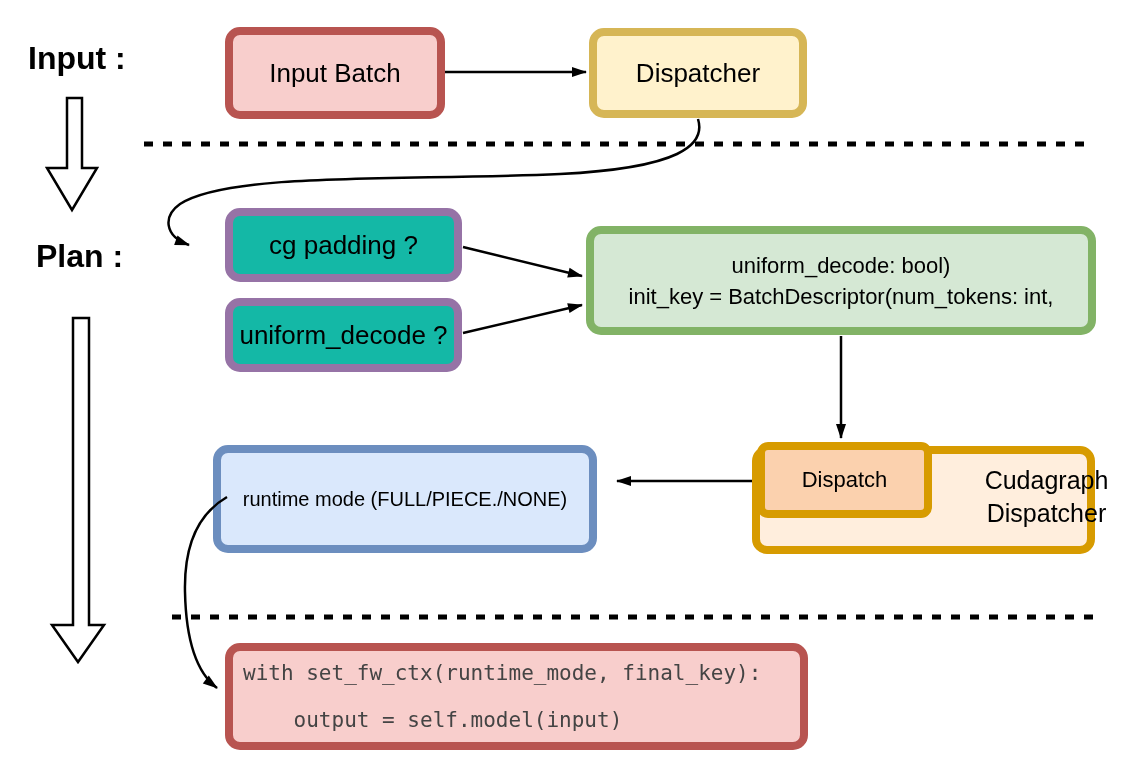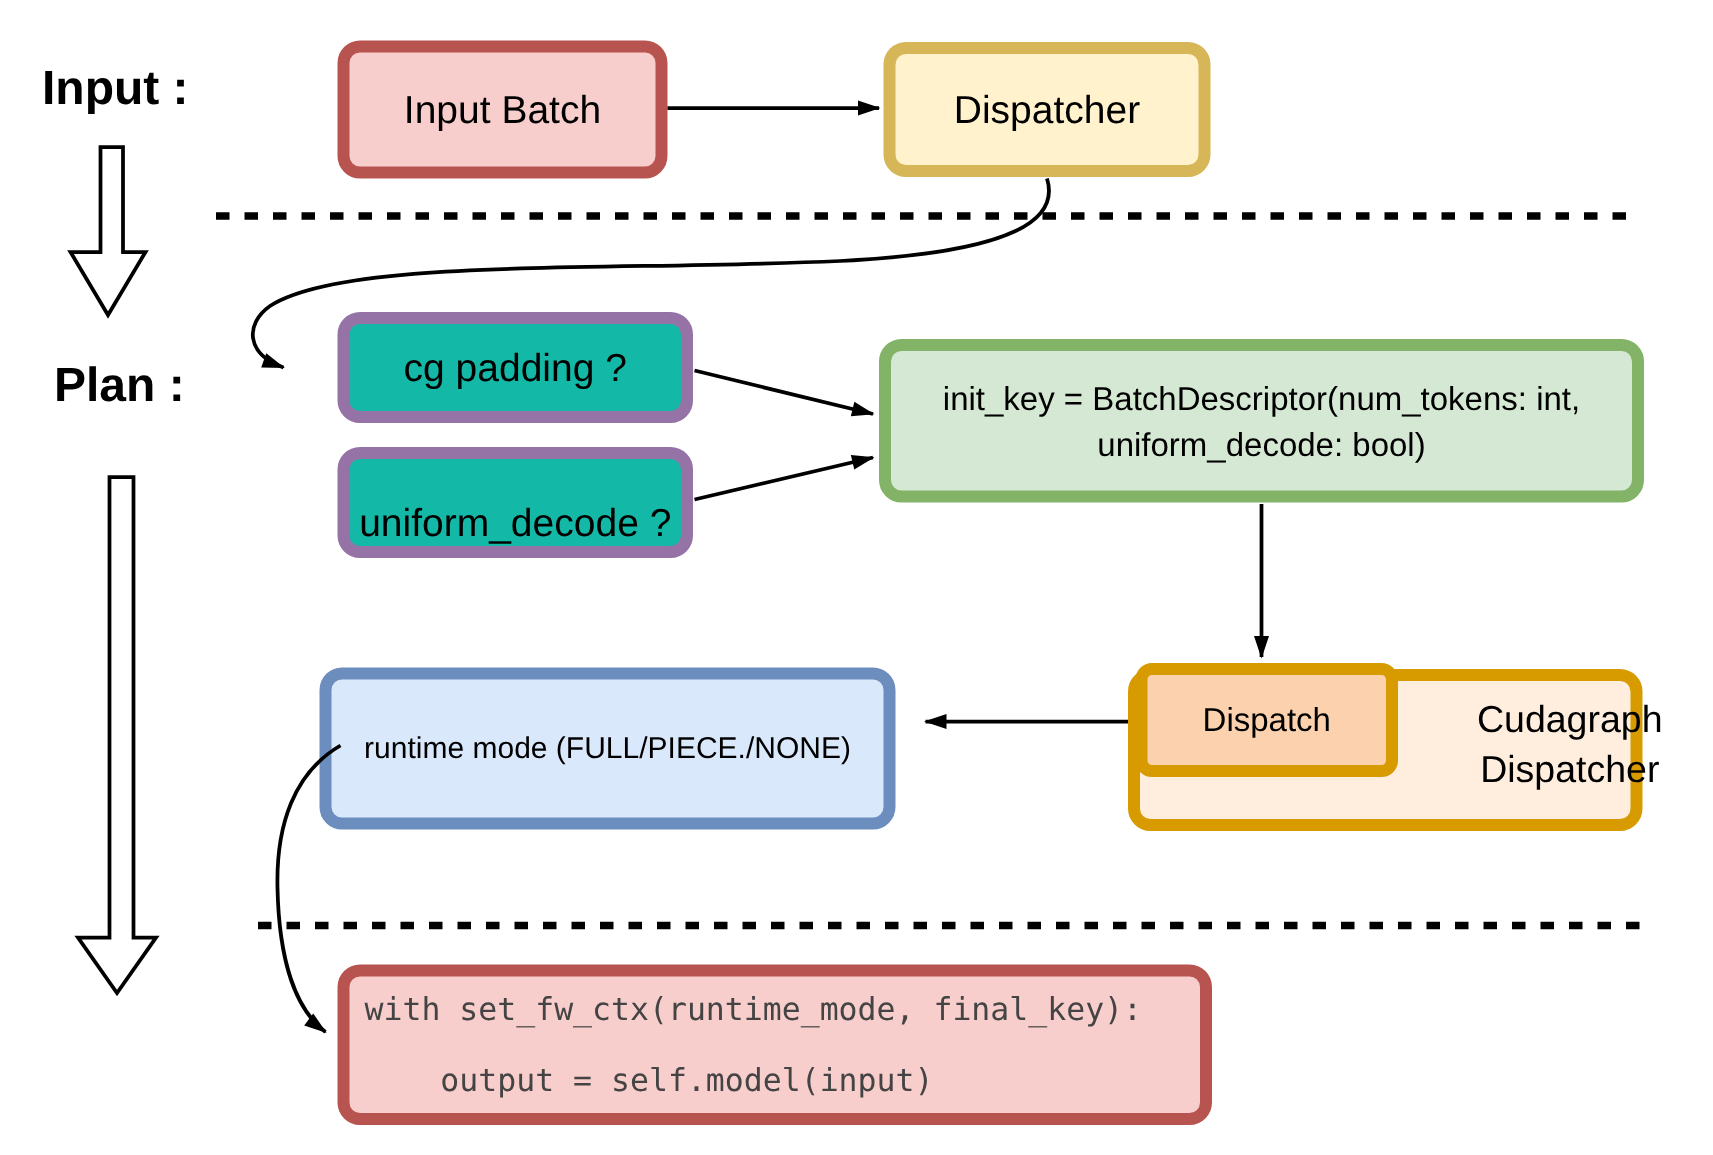--- a/index.html
+++ b/index.html
@@ -30,21 +30,21 @@
   .node.yellow{background:#fff2cc;border-color:#d6b656;}
   .node.purple{background:#14b8a6;border-color:#9673a6;}
   .node.green{background:#d5e8d4;border-color:#82b366;}
   .node.blue{background:#dae8fc;border-color:#6c8ebf;}
   .node.orange-outer{background:#ffeedd;border-color:#d79b00;}
   .node.orange-inner{background:#fbd1ae;border-color:#d79b00;}
 
   #input-batch{left:225px;top:27px;width:220px;height:92px;font-size:26px;}
   #preprocess{left:589px;top:28px;width:218px;height:90px;font-size:26px;}
   #cg-padding{left:225px;top:208px;width:237px;height:74px;font-size:26px;}
-  #uniform-decode{left:225px;top:298px;width:237px;height:74px;font-size:26px;justify-content:flex-end;}
+  #uniform-decode{left:225px;top:298px;width:237px;height:74px;font-size:26px;}
   #init-key{left:586px;top:226px;width:510px;height:109px;font-size:22px;line-height:31px;}
   #runtime-mode{left:213px;top:445px;width:384px;height:108px;font-size:20px;line-height:30px;}
   #dispatcher-outer{left:752px;top:446px;width:343px;height:108px;}
   #dispatch-inner{left:757px;top:442px;width:175px;height:76px;font-size:22px;border-radius:11px;}
   #dispatcher-text{
     position:absolute;left:932px;top:464px;width:163px;
     font-size:25px;line-height:33px;text-align:center;color:#000000;padding-left:33px;
   }
   #execute-code{
     left:225px;top:643px;width:583px;height:107px;
@@ -75,22 +75,22 @@
 
   <div class="node purple" id="cg-padding">
     <span>cg padding ?</span>
   </div>
 
   <div class="node purple" id="uniform-decode">
     <span>uniform_decode ?</span>
   </div>
 
   <div class="node green" id="init-key">
+    <span>uniform_decode: bool)</span>
     <span>init_key = BatchDescriptor(num_tokens: int,</span>
-    <span>uniform_decode: bool)</span>
   </div>
 
   <div class="node blue" id="runtime-mode">
     <span>runtime mode (FULL/PIECE./NONE)</span>
   </div>
 
   <div class="node orange-outer" id="dispatcher-outer"></div>
   <div class="node orange-inner" id="dispatch-inner">
     <span>Dispatch</span>
   </div>

